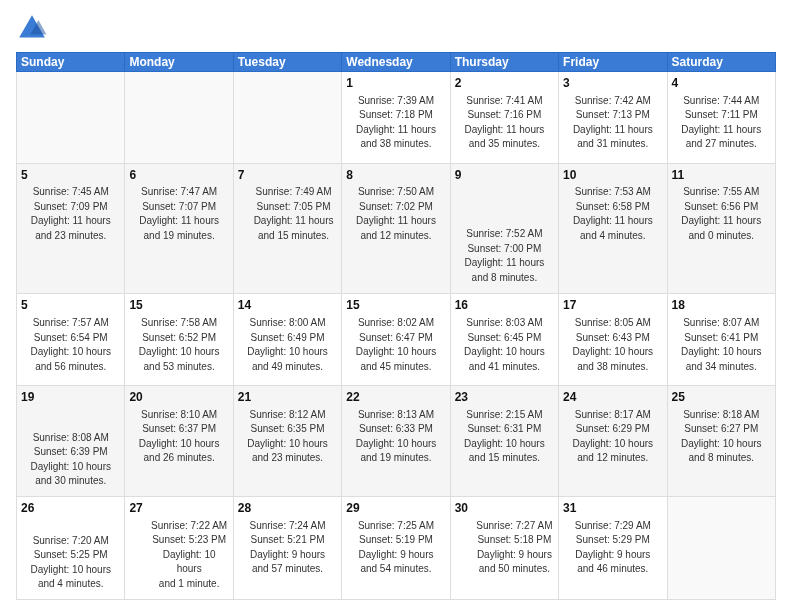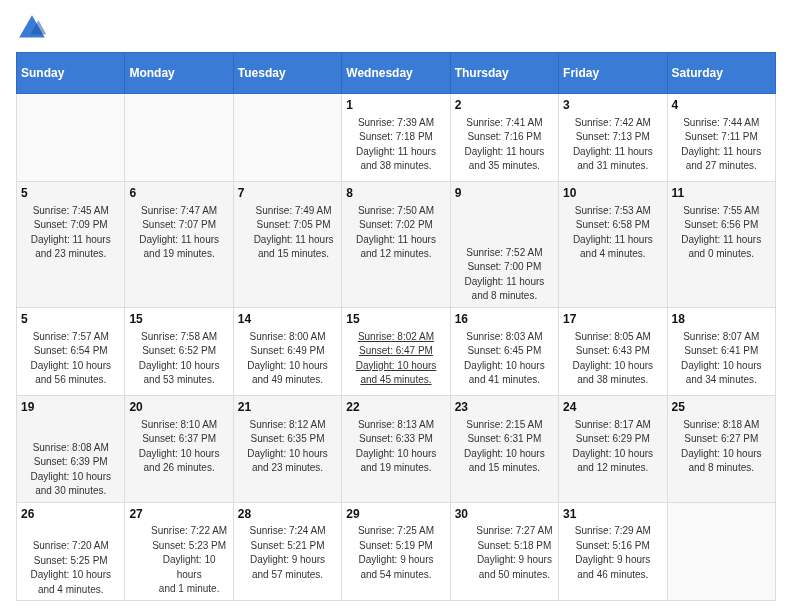--- a/index.html
+++ b/index.html
@@ -59,21 +59,21 @@
       border: 1px solid #ccc;
       border-collapse: collapse;
       width: 100%;
       table-layout: fixed;
     }
     .calendar th {
       background-color: #3a7bd5;
       color: #fff;
       font-size: 12px;
       font-weight: bold;
-      padding: 13px 4px;
+      padding: 2px 4px;
       text-align: left;
       border: 1px solid #2a6bc5;
     }
     .calendar td {
       border: 1px solid #ddd;
       vertical-align: top;
       padding: 3px 4px;
       font-size: 9.5px;
       color: #333;
       line-height: 1.4;
@@ -240,21 +240,21 @@
           </td>
           <td>
             <span class="day-number">14</span>
             <div class="day-info" style="white-space: pre-line;">Sunrise: 8:00 AM
 Sunset: 6:49 PM
 Daylight: 10 hours
 and 49 minutes.</div>
           </td>
           <td>
             <span class="day-number">15</span>
-            <div class="day-info" style="white-space: pre-line; text-decoration: underline;">Sunrise: 8:02 AM
+            <div class="day-info" style="white-space: pre-line;">Sunrise: 8:02 AM
 Sunset: 6:47 PM
 Daylight: 10 hours
 and 45 minutes.</div>
           </td>
           <td>
             <span class="day-number">16</span>
             <div class="day-info" style="white-space: pre-line;">Sunrise: 8:03 AM
 Sunset: 6:45 PM
 Daylight: 10 hours
 and 41 minutes.</div>
@@ -357,21 +357,21 @@
           <td>
             <span class="day-number">30</span>
             <div class="day-info" style="white-space: pre-line; margin-left: 20px;">Sunrise: 7:27 AM
 Sunset: 5:18 PM
 Daylight: 9 hours
 and 50 minutes.</div>
           </td>
           <td>
             <span class="day-number">31</span>
             <div class="day-info" style="white-space: pre-line;">Sunrise: 7:29 AM
-Sunset: 5:16 PM
+Sunset: 5:29 PM
 Daylight: 9 hours
 and 46 minutes.</div>
           </td>
           <td class="empty"></td>
         </tr>
       </tbody>
   </table>
 </div>
 
 </body></html>

